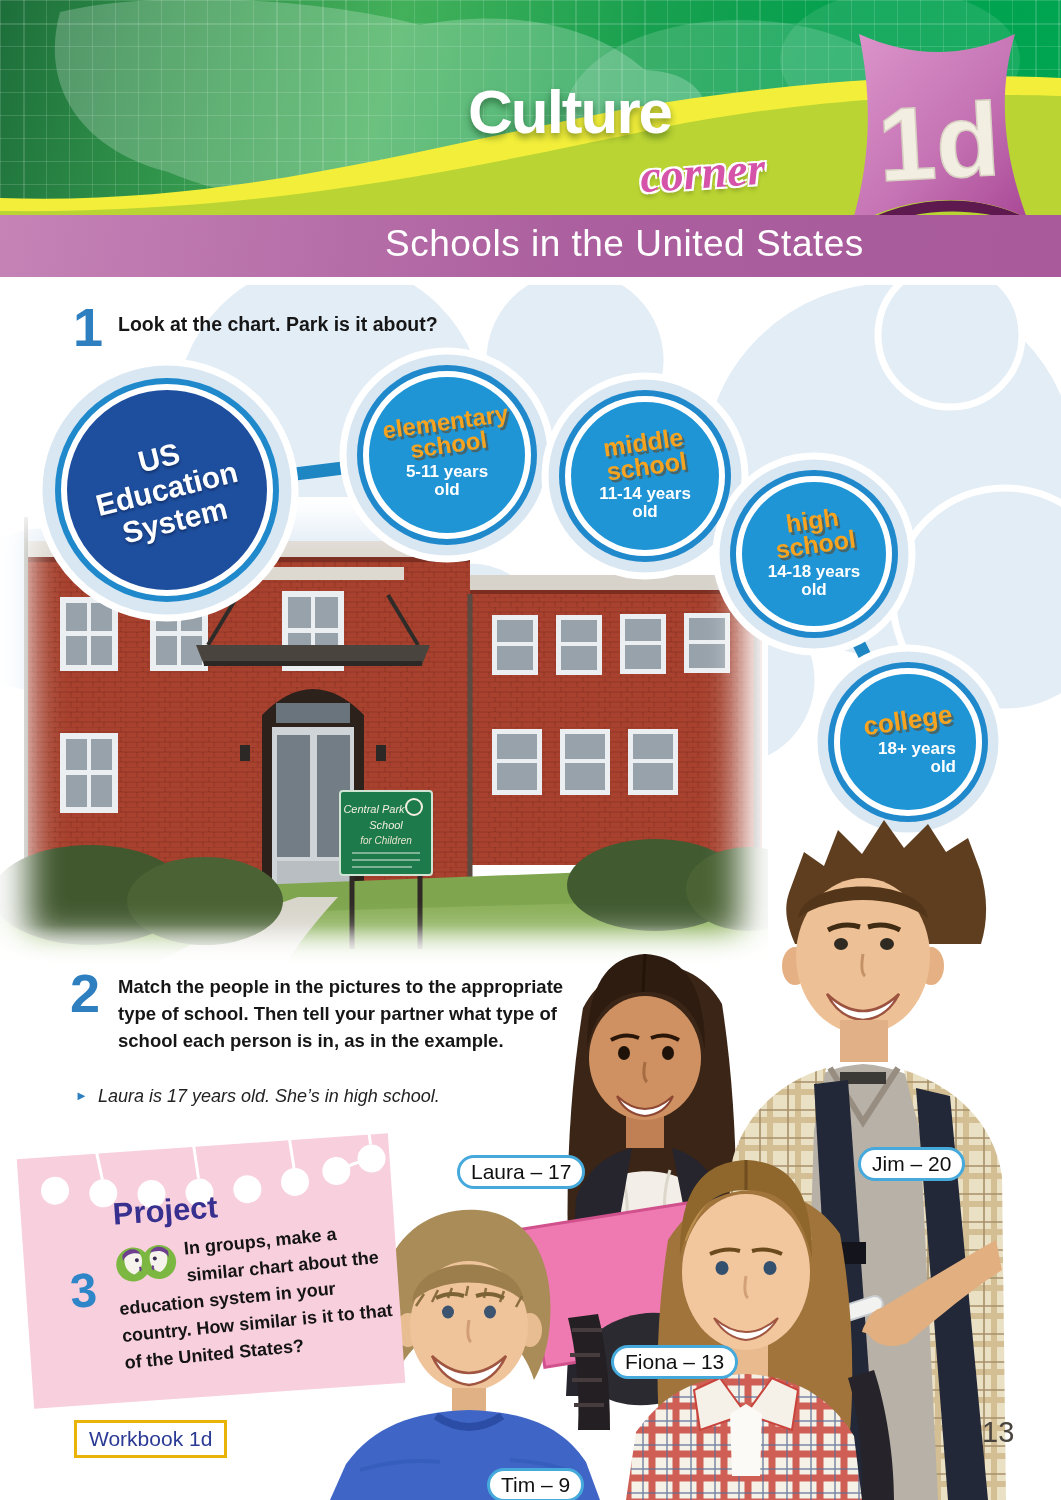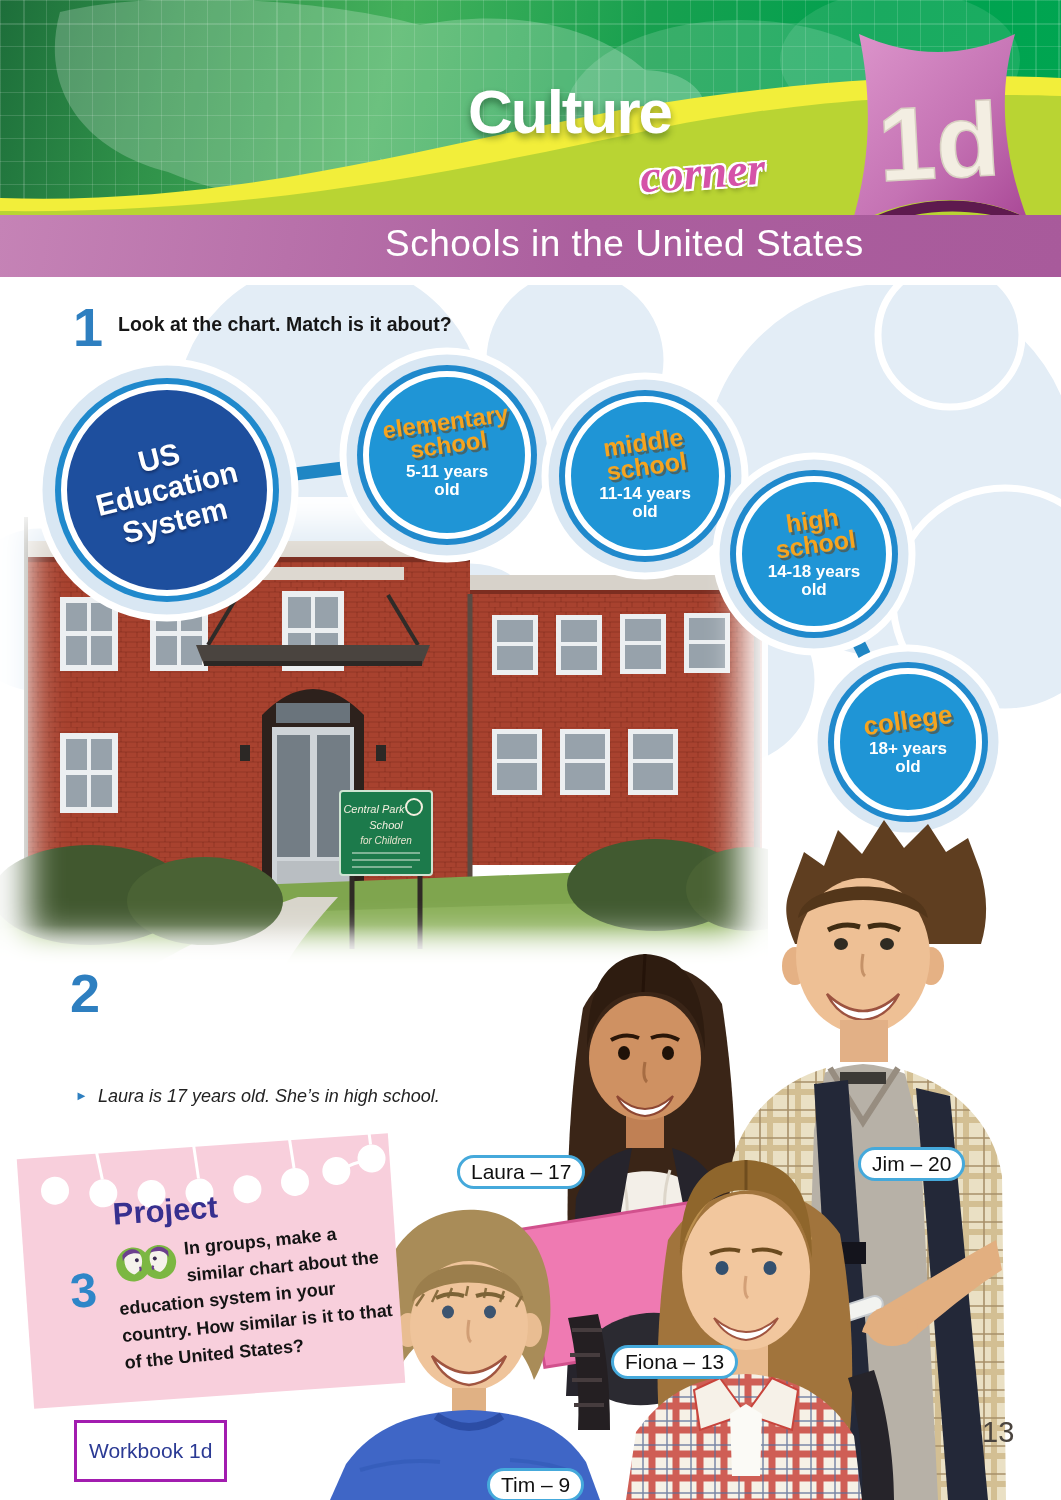--- a/index.html
+++ b/index.html
@@ -37,22 +37,22 @@
   .nages{color:#fff;font-weight:bold;margin-top:7px;line-height:1.05;font-size:17px;}
   .rootlbl{color:#fff;font-weight:bold;font-size:30px;line-height:1.08;transform:rotate(-14deg);
         width:160px;text-shadow:0 2px 3px rgba(0,0,30,.4);}
   
   .photo{position:absolute;left:0;top:497px;width:768px;height:470px;}
   .photo-fade{position:absolute;left:0;top:497px;width:768px;height:470px;pointer-events:none;
         box-shadow:inset 0 0 34px 28px #fff;}
   
   .pill{position:absolute;background:#fff;border:3px solid #45a9db;border-radius:22px;
         padding:2px 11px;font-size:21px;color:#101010;white-space:nowrap;}
-  .workbook{position:absolute;left:74px;top:1420px;background:#fff;border:3px solid #a21caf;
-        color:#2b3a94;font-size:21px;padding:16px 12px;}
+  .workbook{position:absolute;left:74px;top:1420px;background:#fff;border:3px solid #eab308;
+        color:#2b3a94;font-size:21px;padding:4px 12px;}
   .pagenum{position:absolute;left:982px;top:1416px;font-size:29px;color:#4a443e;}
   
   .project{position:absolute;left:25px;top:1146px;width:372px;height:250px;background:#f8cfdc;
         transform:rotate(-4deg);}
   .project .garland{position:absolute;left:6px;top:-26px;}
   .project h2{position:absolute;left:92px;top:44px;margin:0;font-size:31px;font-weight:bold;color:#37308f;}
   .project .pnum{position:absolute;left:44px;top:108px;font-size:48px;font-weight:bold;color:#2e86c8;}
   .project p{position:absolute;left:92px;top:86px;width:272px;margin:0;font-size:18px;font-weight:bold;
         color:#141414;line-height:1.5;transform:rotate(-1.5deg);}
   .gicon{float:left;width:62px;height:40px;margin:4px 8px 0 0;}
@@ -231,27 +231,28 @@
   <div class="node" style="left:565px;top:396px;width:160px;height:160px;">
     <span class="nlbl" style="font-size:25px;width:120px;">middle school</span>
     <span class="nages" style="width:110px;">11-14 years old</span>
   </div>
   <div class="node" style="left:736px;top:476px;width:156px;height:156px;">
     <span class="nlbl" style="font-size:25px;width:110px;">high school</span>
     <span class="nages" style="width:110px;">14-18 years old</span>
   </div>
   <div class="node" style="left:834px;top:668px;width:148px;height:148px;">
     <span class="nlbl" style="font-size:26px;">college</span>
-    <span class="nages" style="width:96px;">18+ years old</span>
+    <span class="nages" style="width:96px;text-align:right;">18+ years old</span>
   </div>
 
   <div class="exnum" style="left:73px;top:300px;">1</div>
-  <div class="extext" style="left:118px;top:310px;width:430px;font-size:19.5px;">Look at the chart. Match is it about?</div>
+  <div class="extext" style="left:118px;top:310px;width:430px;font-size:19.5px;">Look at the chart. Park is it about?</div>
 
   <div class="exnum" style="left:70px;top:966px;">2</div>
+  <div class="extext" style="left:118px;top:974px;width:475px;">Match the people in the pictures to the appropriate type of school. Then tell your partner what type of school each person is in, as in the example.</div>
   <div class="example">
     <span class="tri">►</span><span>Laura is 17 years old. She’s in high school.</span>
   </div>
 
   <svg class="lay" style="left:280px;top:770px;" width="781" height="730" viewBox="0 0 781 730">
     <defs>
       <pattern id="plaidJ" width="28" height="28" patternUnits="userSpaceOnUse">
         <rect width="28" height="28" fill="#eae0c4"></rect>
         <path d="M14,0 V28 M0,14 H28" stroke="#cdb687" stroke-width="6" opacity="0.8"></path>
         <path d="M4,0 V28 M0,4 H28" stroke="#a8906a" stroke-width="1.6"></path>

